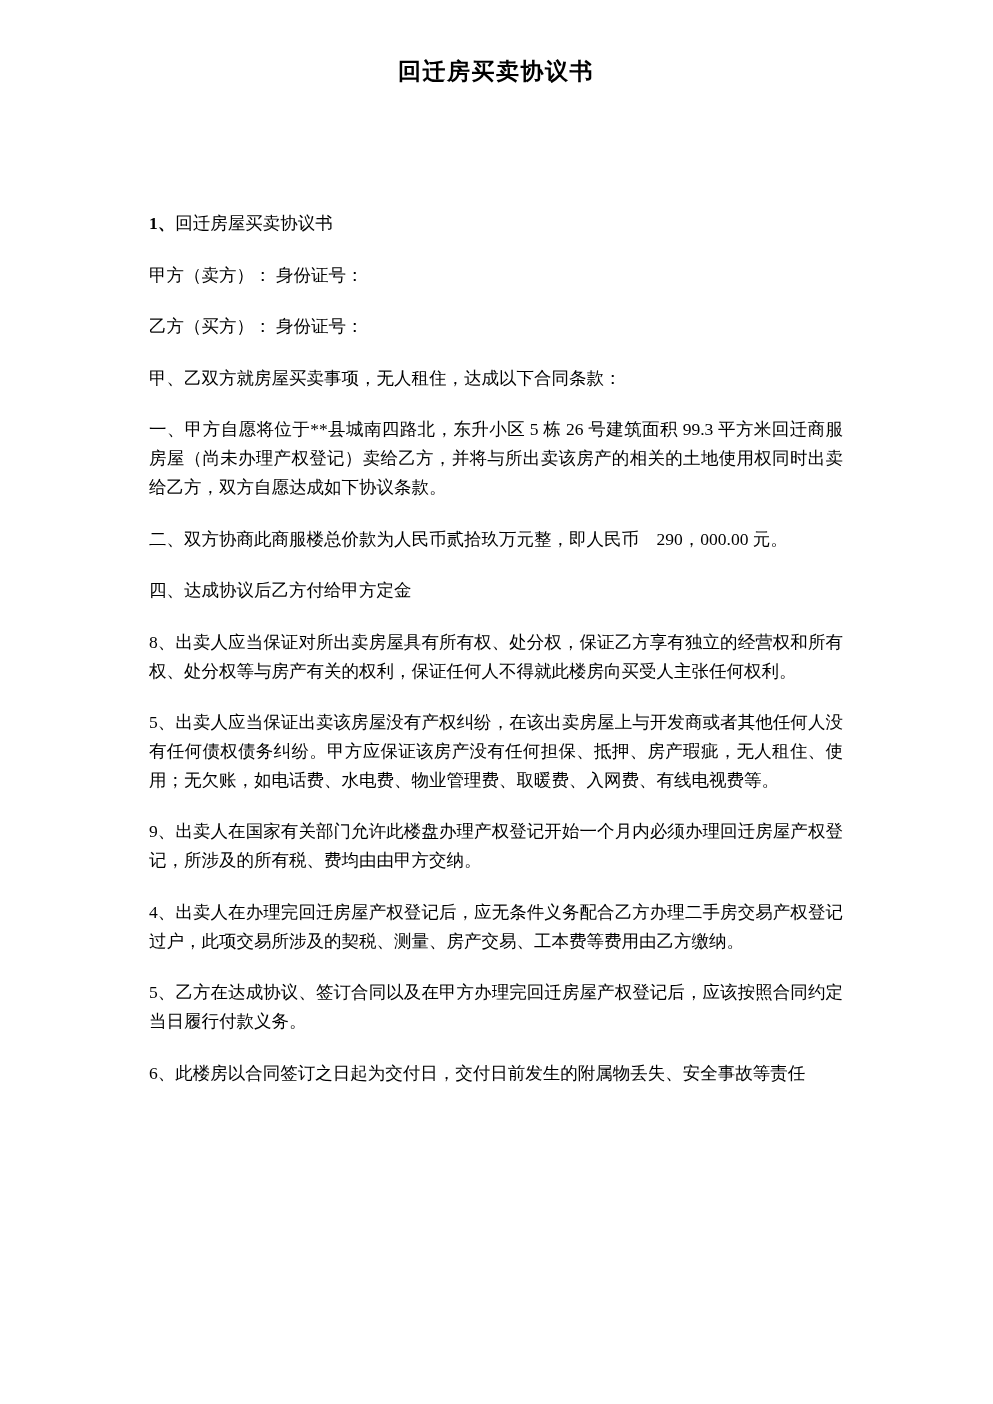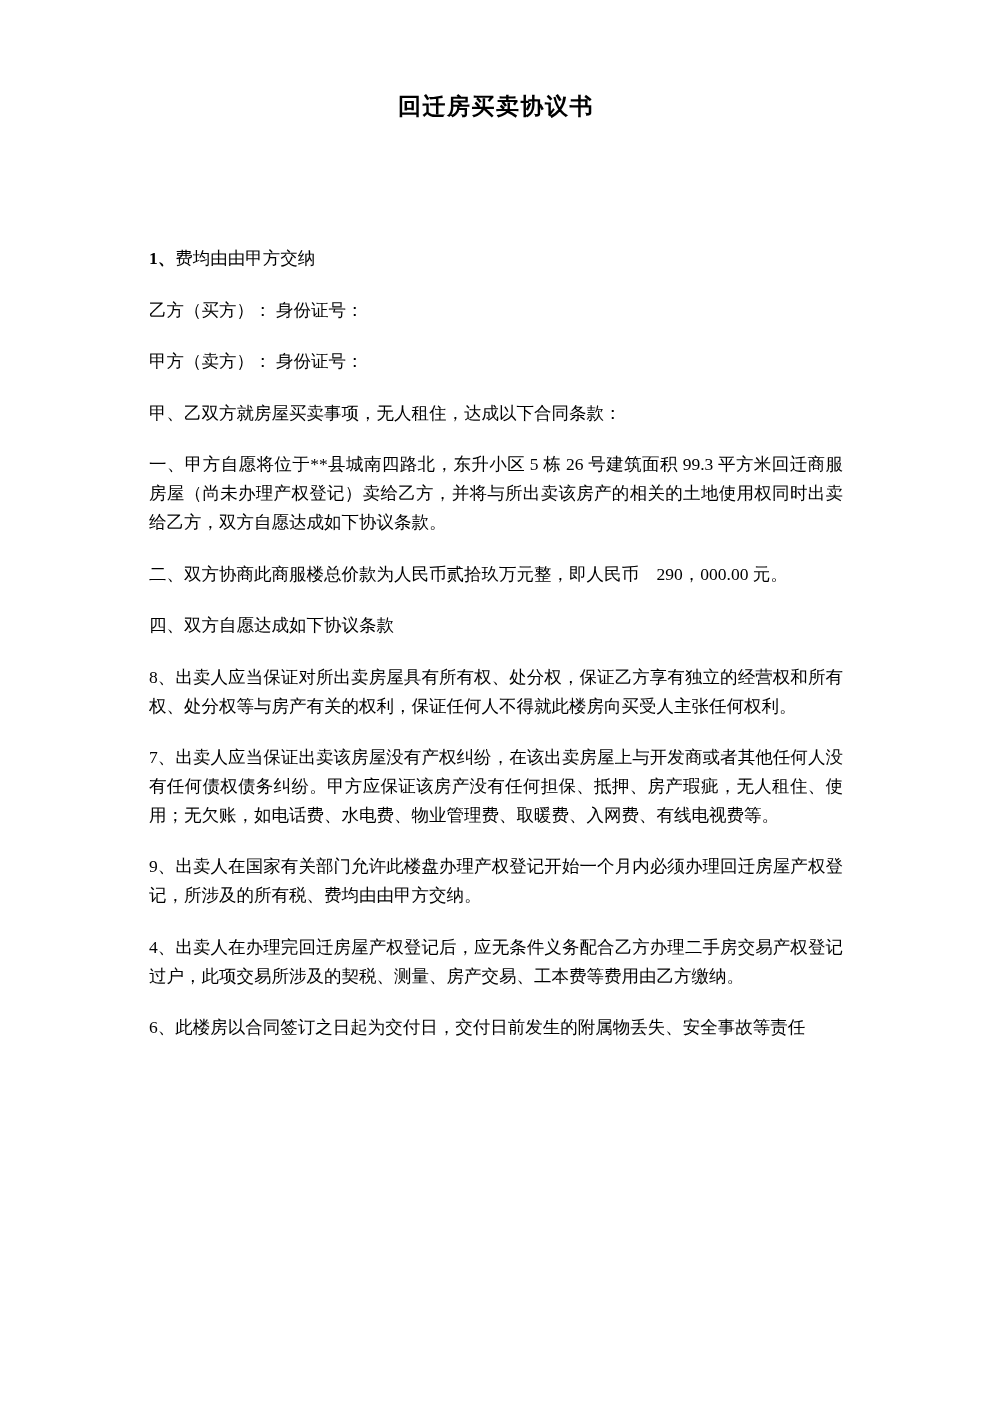--- a/index.html
+++ b/index.html
@@ -16,21 +16,21 @@
     font-family: "Liberation Serif", "DejaVu Serif", serif;
     color: #000000;
   }
   .content {
     position: absolute;
     left: 149px;
     top: 0;
     width: 694px;
   }
   .doc-title {
-    margin: 92px 0 0 0;
+    margin: 57px 0 0 0;
     padding: 0;
     font-size: 23px;
     font-weight: 700;
     line-height: 30px;
     text-align: center;
     letter-spacing: 1.5px;
   }
   .section-heading {
     margin: 122px 0 22.8px 0;
     font-size: 17.5px;
@@ -51,28 +51,29 @@
   }
 </style>
 </head>
 <body>
 
 <div class="page">
   <div class="content">
 
     <h1 class="doc-title">回迁房买卖协议书</h1>
 
-    <div class="section-heading"><span class="num">1、</span><span>费均由由甲方交纳</span></div>
+    <div class="section-heading"><span class="num">1、</span><span>回迁房屋买卖协议书</span></div>
 
+    <p class="para">甲方（卖方）： 身份证号：</p>
     <p class="para">乙方（买方）： 身份证号：</p>
-    <p class="para">甲方（卖方）： 身份证号：</p>
     <p class="para">甲、乙双方就房屋买卖事项，无人租住，达成以下合同条款：</p>
     <p class="para">一、甲方自愿将位于**县城南四路北，东升小区 5 栋 26 号建筑面积 99.3 平方米回迁商服房屋（尚未办理产权登记）卖给乙方，并将与所出卖该房产的相关的土地使用权同时出卖给乙方，双方自愿达成如下协议条款。</p>
     <p class="para">二、双方协商此商服楼总价款为人民币贰拾玖万元整，即人民币　290，000.00 元。</p>
-    <p class="para">四、双方自愿达成如下协议条款</p>
+    <p class="para">四、达成协议后乙方付给甲方定金</p>
     <p class="para">8、出卖人应当保证对所出卖房屋具有所有权、处分权，保证乙方享有独立的经营权和所有权、处分权等与房产有关的权利，保证任何人不得就此楼房向买受人主张任何权利。</p>
-    <p class="para">7、出卖人应当保证出卖该房屋没有产权纠纷，在该出卖房屋上与开发商或者其他任何人没有任何债权债务纠纷。甲方应保证该房产没有任何担保、抵押、房产瑕疵，无人租住、使用；无欠账，如电话费、水电费、物业管理费、取暖费、入网费、有线电视费等。</p>
+    <p class="para">5、出卖人应当保证出卖该房屋没有产权纠纷，在该出卖房屋上与开发商或者其他任何人没有任何债权债务纠纷。甲方应保证该房产没有任何担保、抵押、房产瑕疵，无人租住、使用；无欠账，如电话费、水电费、物业管理费、取暖费、入网费、有线电视费等。</p>
     <p class="para">9、出卖人在国家有关部门允许此楼盘办理产权登记开始一个月内必须办理回迁房屋产权登记，所涉及的所有税、费均由由甲方交纳。</p>
     <p class="para">4、出卖人在办理完回迁房屋产权登记后，应无条件义务配合乙方办理二手房交易产权登记过户，此项交易所涉及的契税、测量、房产交易、工本费等费用由乙方缴纳。</p>
+    <p class="para">5、乙方在达成协议、签订合同以及在甲方办理完回迁房屋产权登记后，应该按照合同约定当日履行付款义务。</p>
     <p class="para">6、此楼房以合同签订之日起为交付日，交付日前发生的附属物丢失、安全事故等责任</p>
 
   </div>
 </div>
 
 </body></html>

